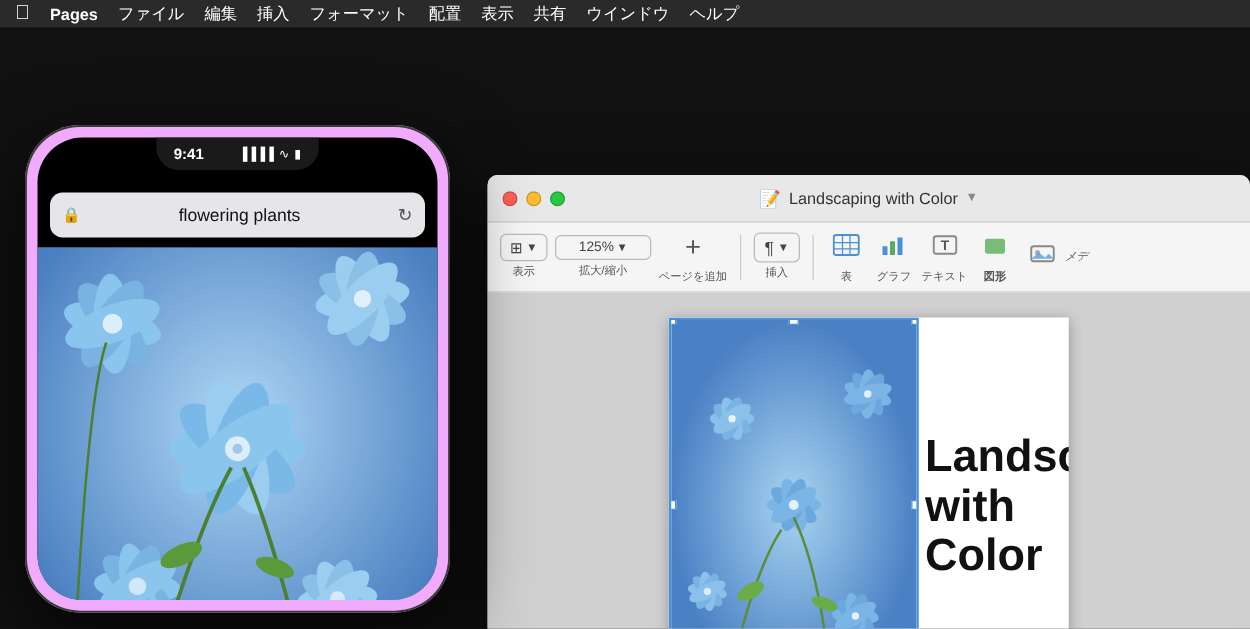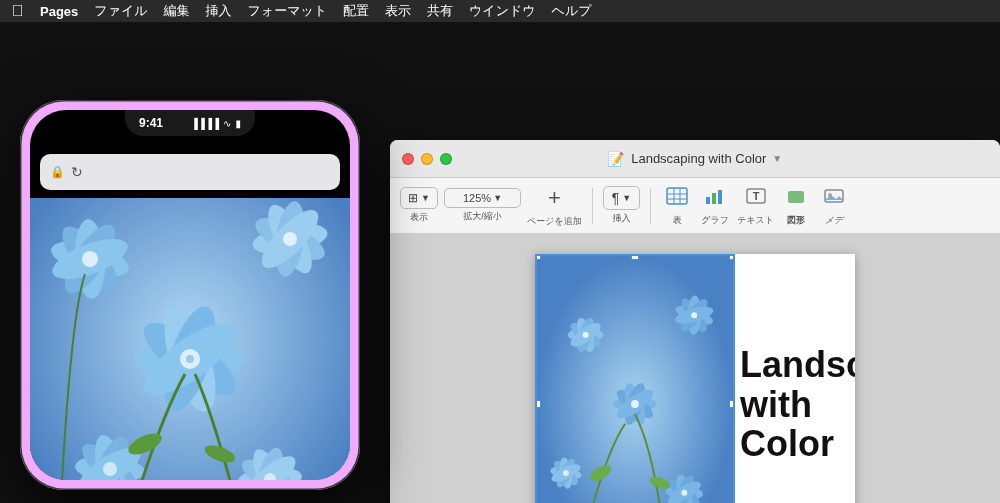--- a/index.html
+++ b/index.html
@@ -421,21 +421,21 @@
 
     <div style="display:flex;flex-direction:column;align-items:center;gap:2px;font-weight:bold;">
       <div style="cursor:pointer;padding:3px 5px;">
         <svg width="22" height="18">
           <rect x="3" y="4" width="16" height="12" rx="2" fill="#5aad5a" opacity="0.8"></rect>
         </svg>
       </div>
       <span style="font-size:9px;color:#555;">図形</span>
     </div>
 
-    <div style="display:flex;flex-direction:column;align-items:center;gap:2px;font-style:italic;">
+    <div style="display:flex;align-items:center;gap:2px;font-style:italic;">
       <div style="cursor:pointer;padding:3px 5px;">
         <svg width="22" height="18">
           <rect x="2" y="3" width="18" height="12" rx="2" fill="none" stroke="#888" stroke-width="1.5"></rect>
           <circle cx="7" cy="8" r="2" fill="#aaa"></circle>
           <polyline points="2,13 8,8 13,12 16,9 20,13" fill="#4a90d9" stroke="none" opacity="0.7"></polyline>
         </svg>
       </div>
       <span style="font-size:9px;color:#555;">メデ</span>
     </div>
   </div>
@@ -534,20 +534,21 @@
         <span class="notch-time">9:41</span>
         <div class="notch-icons">
           <span class="notch-icon">▐▐▐▐</span>
           <span class="notch-icon">∿</span>
           <span class="notch-icon">▮</span>
         </div>
       </div>
 
       <div class="safari-bar">
         <span class="safari-lock">🔒</span>
+        <span class="safari-url">flowering plants</span>
         <span class="safari-reload">↻</span>
       </div>
 
       <div class="phone-flower">
         <svg width="100%" height="100%" viewBox="0 0 320 360" preserveAspectRatio="xMidYMid slice">
           <defs>
             <radialGradient id="phonebg" cx="50%" cy="50%" r="60%">
               <stop offset="0%" stop-color="#b0d8f5"></stop>
               <stop offset="100%" stop-color="#4a7fc0"></stop>
             </radialGradient>

